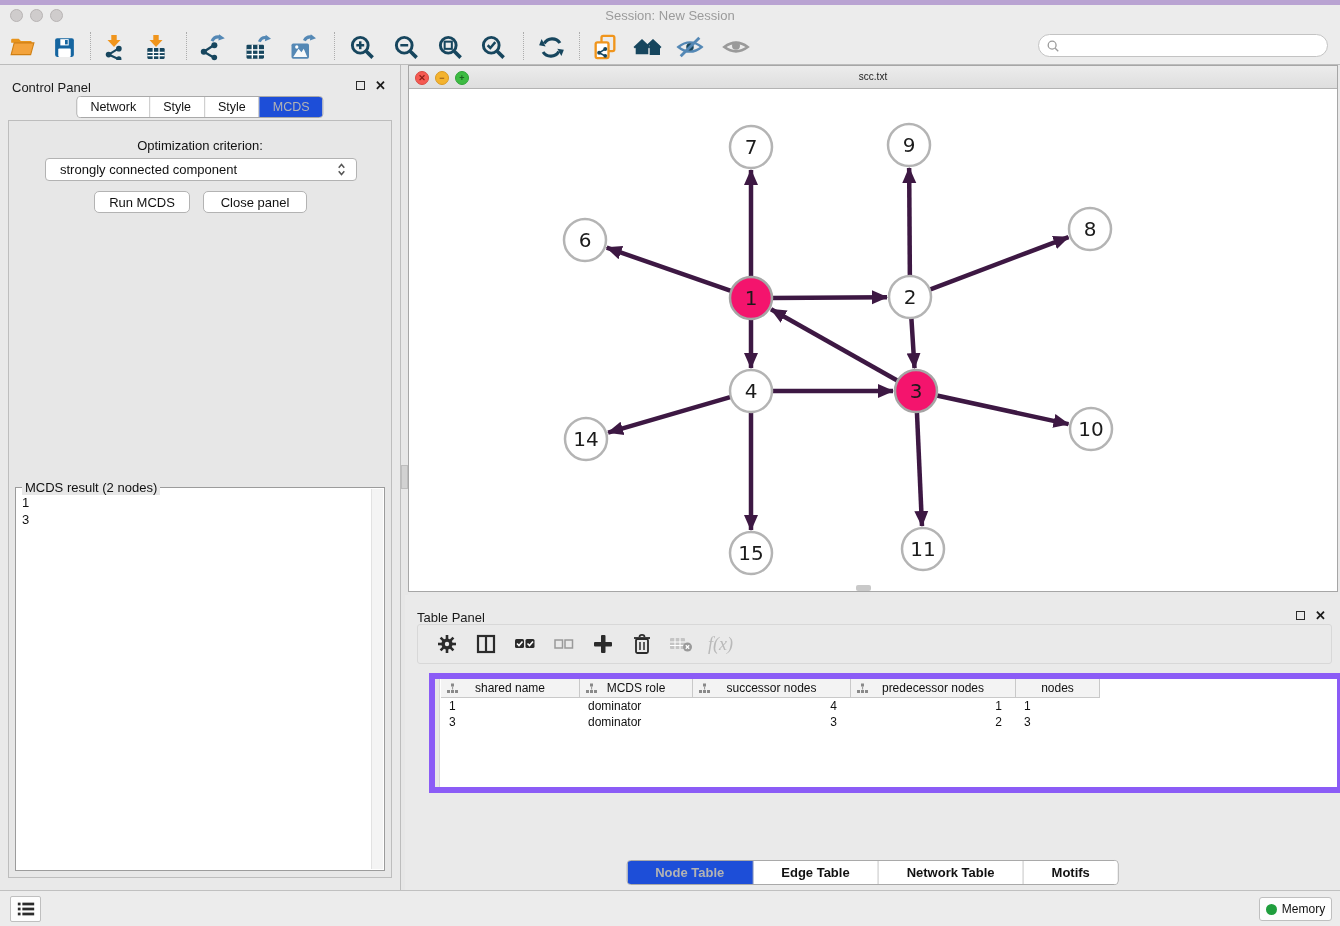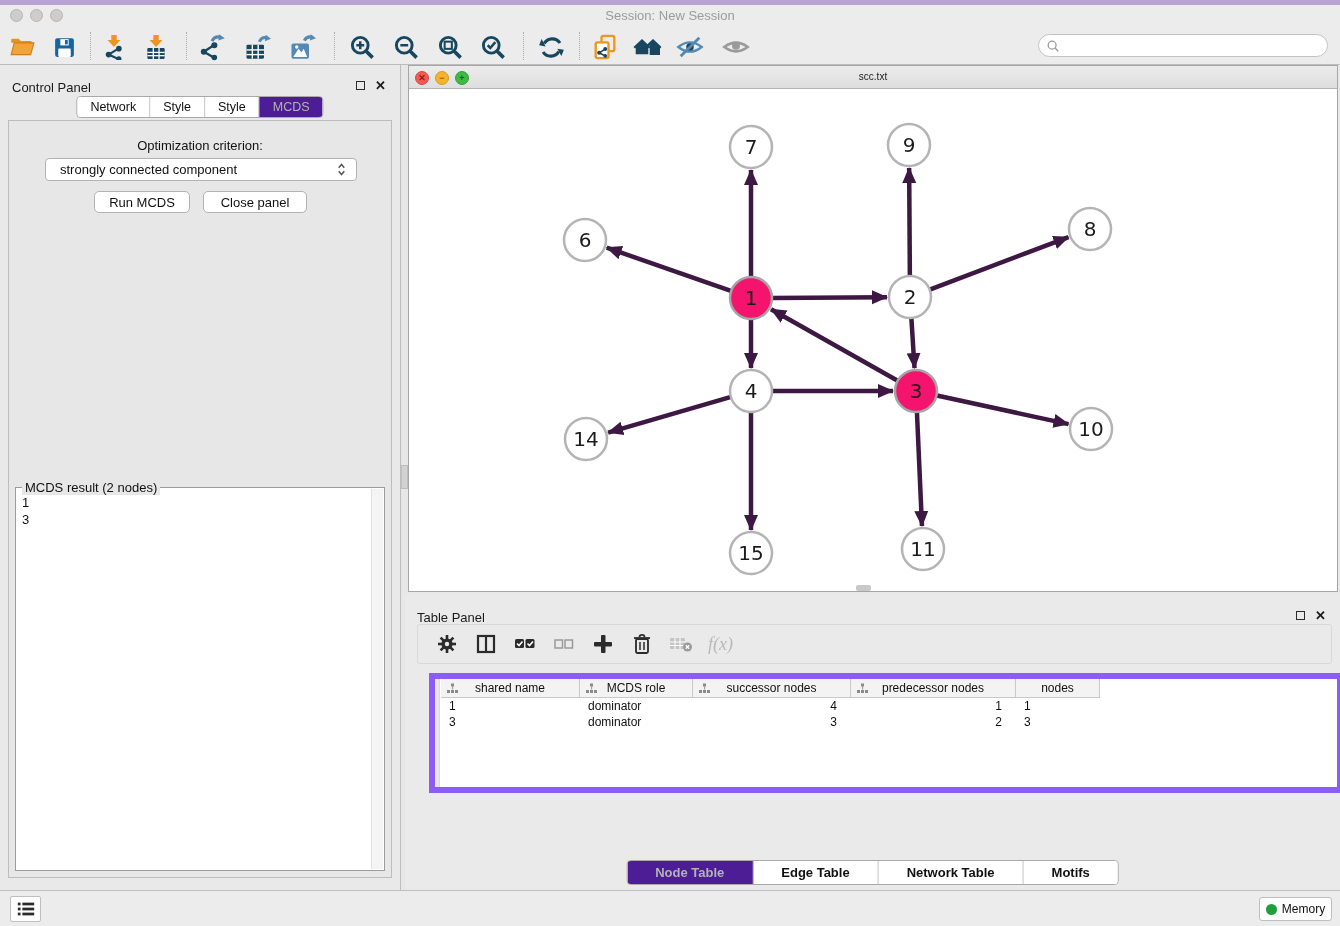--- a/index.html
+++ b/index.html
@@ -24,21 +24,21 @@
   #control-panel { left:0; top:65px; width:401px; height:825px; background:#e9e9e9; border-right:1px solid #bdbdbd; }
   .panel-head { position:absolute; left:0; top:9px; width:100%; height:26px; }
   .panel-head .ptitle { position:absolute; left:12px; top:6px; font-size:13px; color:#1a1a1a; }
   .panel-head .pctrl { position:absolute; right:14px; top:6px; display:flex; gap:10px; align-items:center; }
   .float-box { width:9px; height:9px; border:1.6px solid #2b2b2b; display:inline-block; }
   .close-x { font-size:13px; font-weight:bold; color:#1a1a1a; line-height:11px; }
 
   .seg-tabs { position:absolute; display:flex; border:1px solid #a9a9a9; border-radius:4px; overflow:hidden; background:#fff; }
   .seg-tabs .seg { padding:3px 13px; font-size:12.5px; color:#111; background:#fff; border-right:1px solid #b5b5b5; white-space:nowrap; }
   .seg-tabs .seg:last-child { border-right:none; }
-  .seg-tabs .seg.disabled-active { background:#4c1d95; color:#b3b3b3; }
+  .seg-tabs .seg.disabled-active { background:#1d4ed8; color:#b3b3b3; }
   #cp-tabs { top:31px; left:50%; transform:translateX(-50%); z-index:3; }
 
   #cp-box { position:absolute; left:8px; top:55px; width:384px; height:758px; background:#e7e7e7; border:1px solid #bdbdbd; }
   #opt-label { position:absolute; top:17px; width:100%; text-align:center; font-size:13px; color:#111; }
   #criterion-select { position:absolute; left:36px; top:37px; width:312px; height:23px; background:#fff; border:1px solid #b3b3b3; border-radius:4px; display:flex; align-items:center; padding:0 8px 0 14px; font-size:13px; color:#111; }
   #criterion-select .spacer { flex:1; }
   .mac-btn { position:absolute; top:70px; height:22px; background:#fff; border:1px solid #b3b3b3; border-radius:5px; font-size:13px; color:#111; display:flex; align-items:center; justify-content:center; }
   #run-btn { left:85px; width:96px; }
   #closepanel-btn { left:194px; width:104px; }
 

